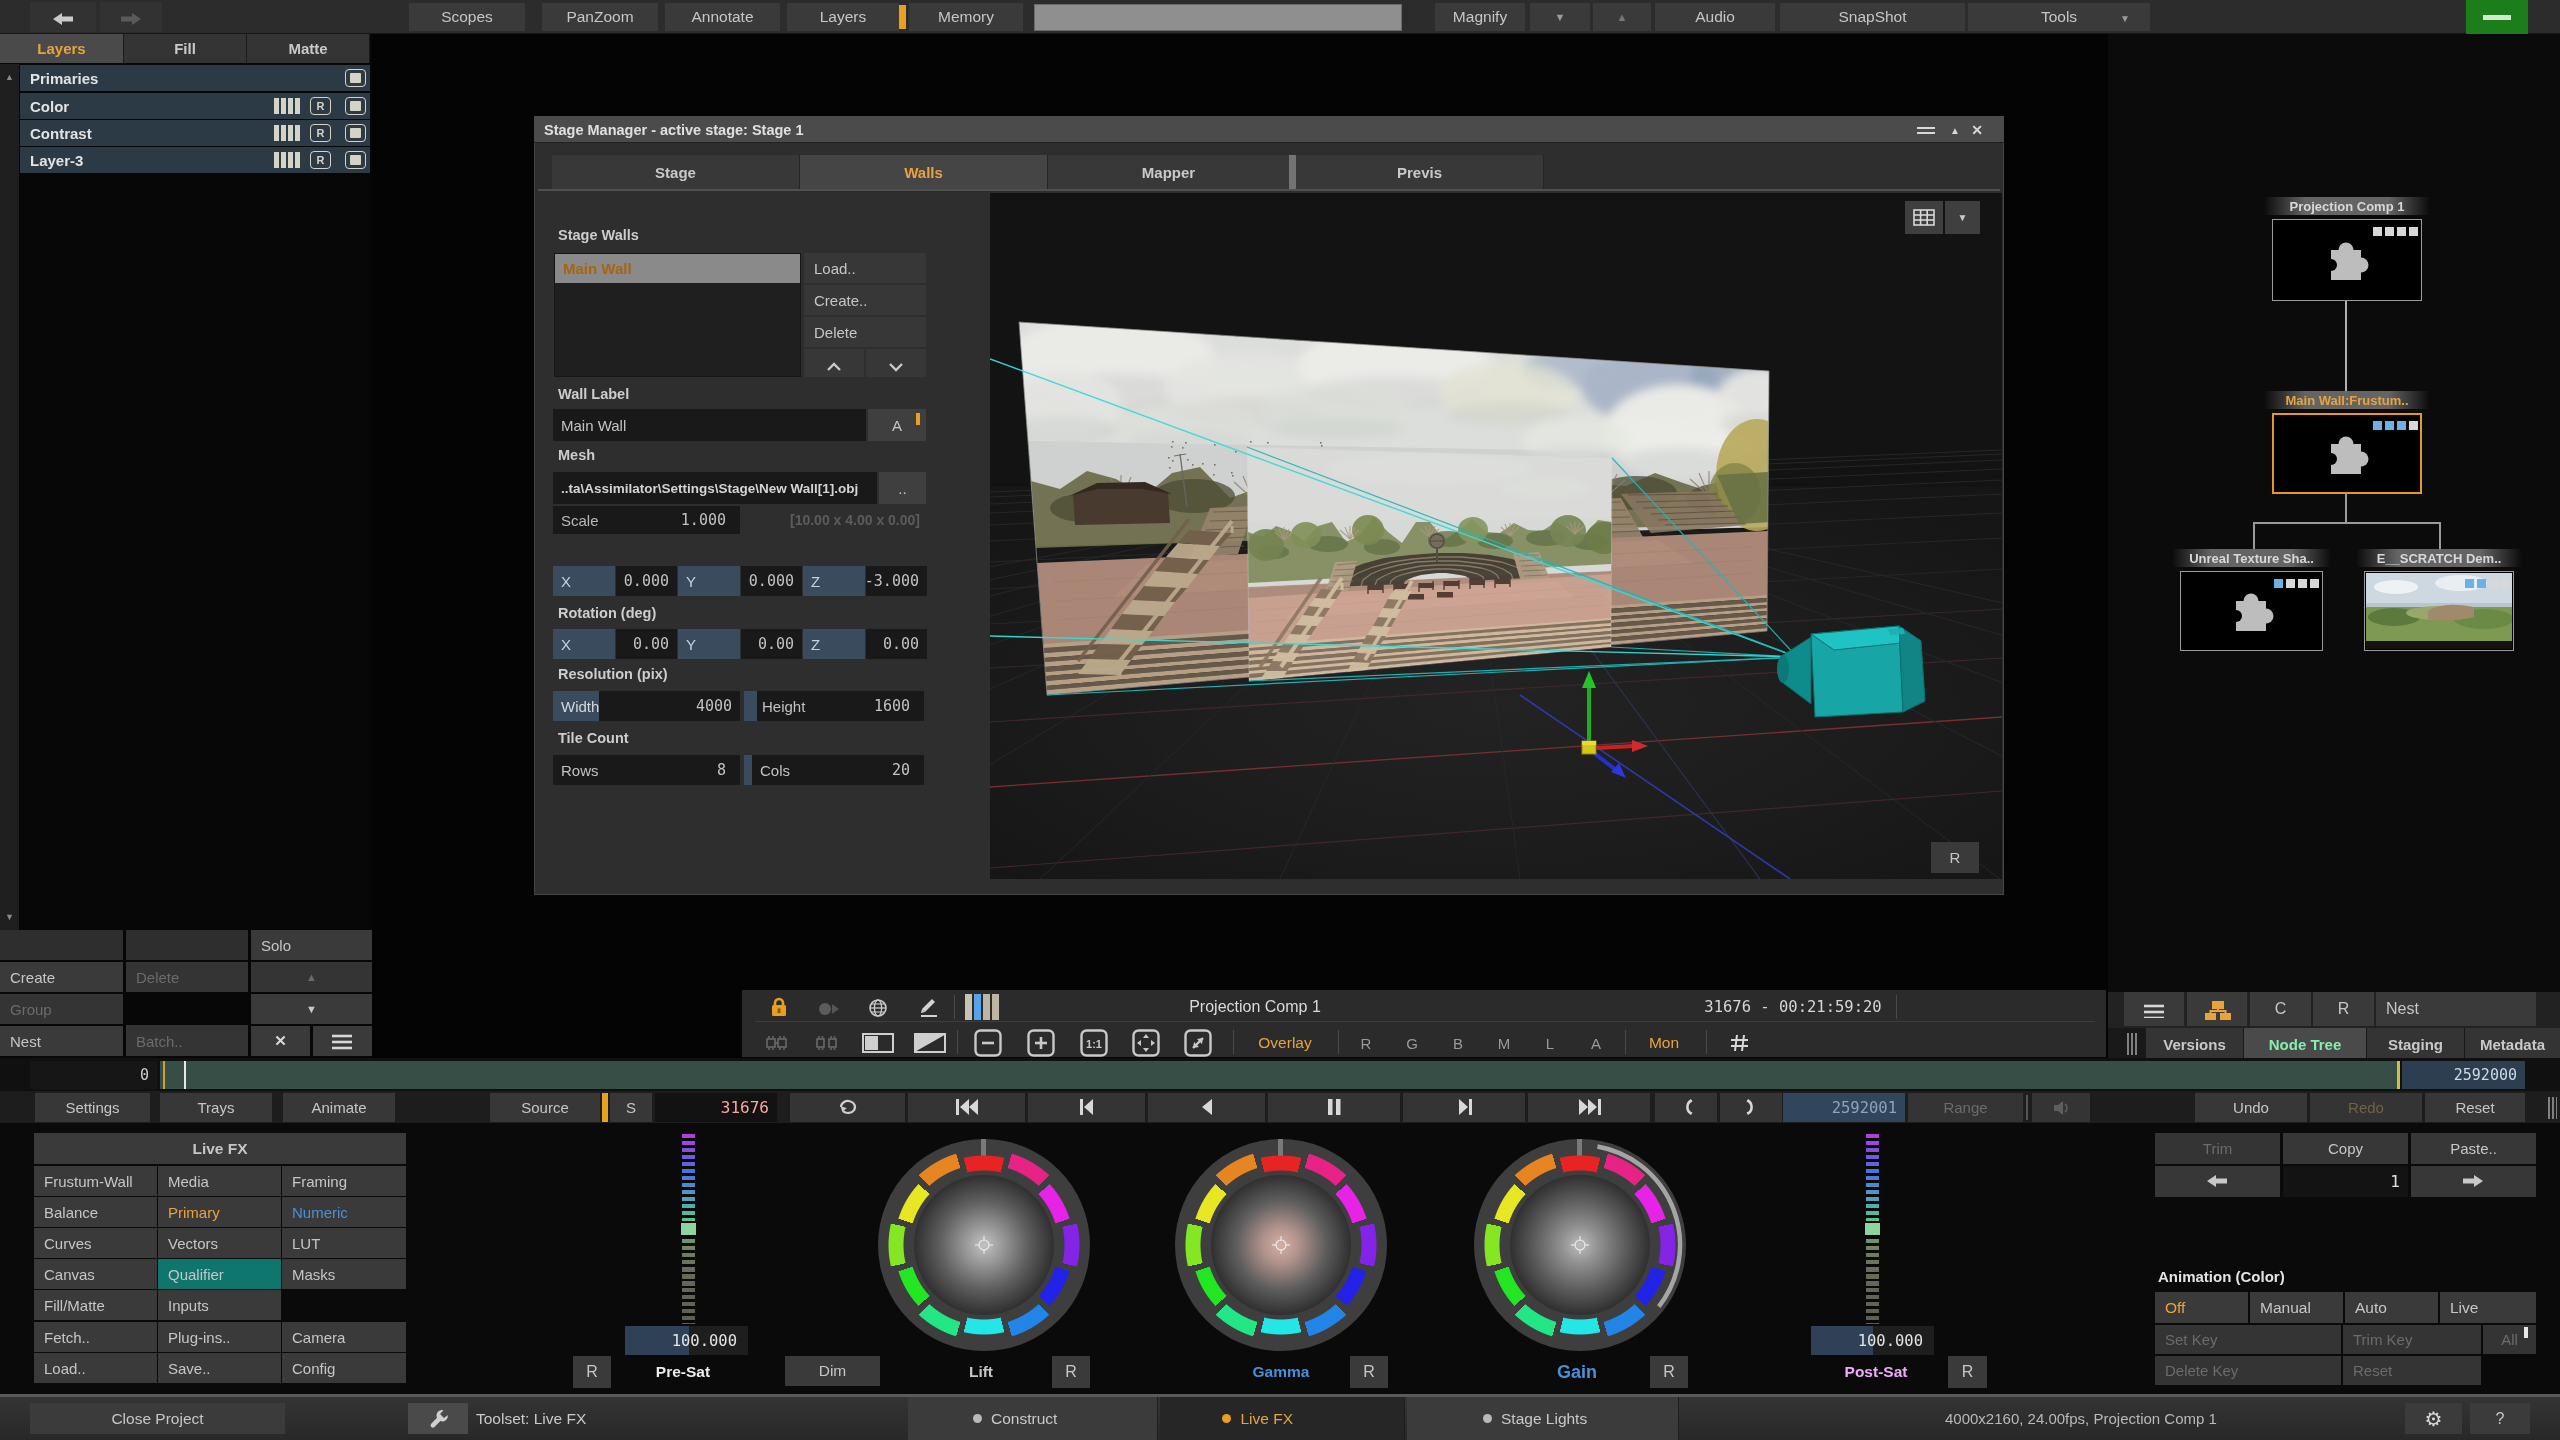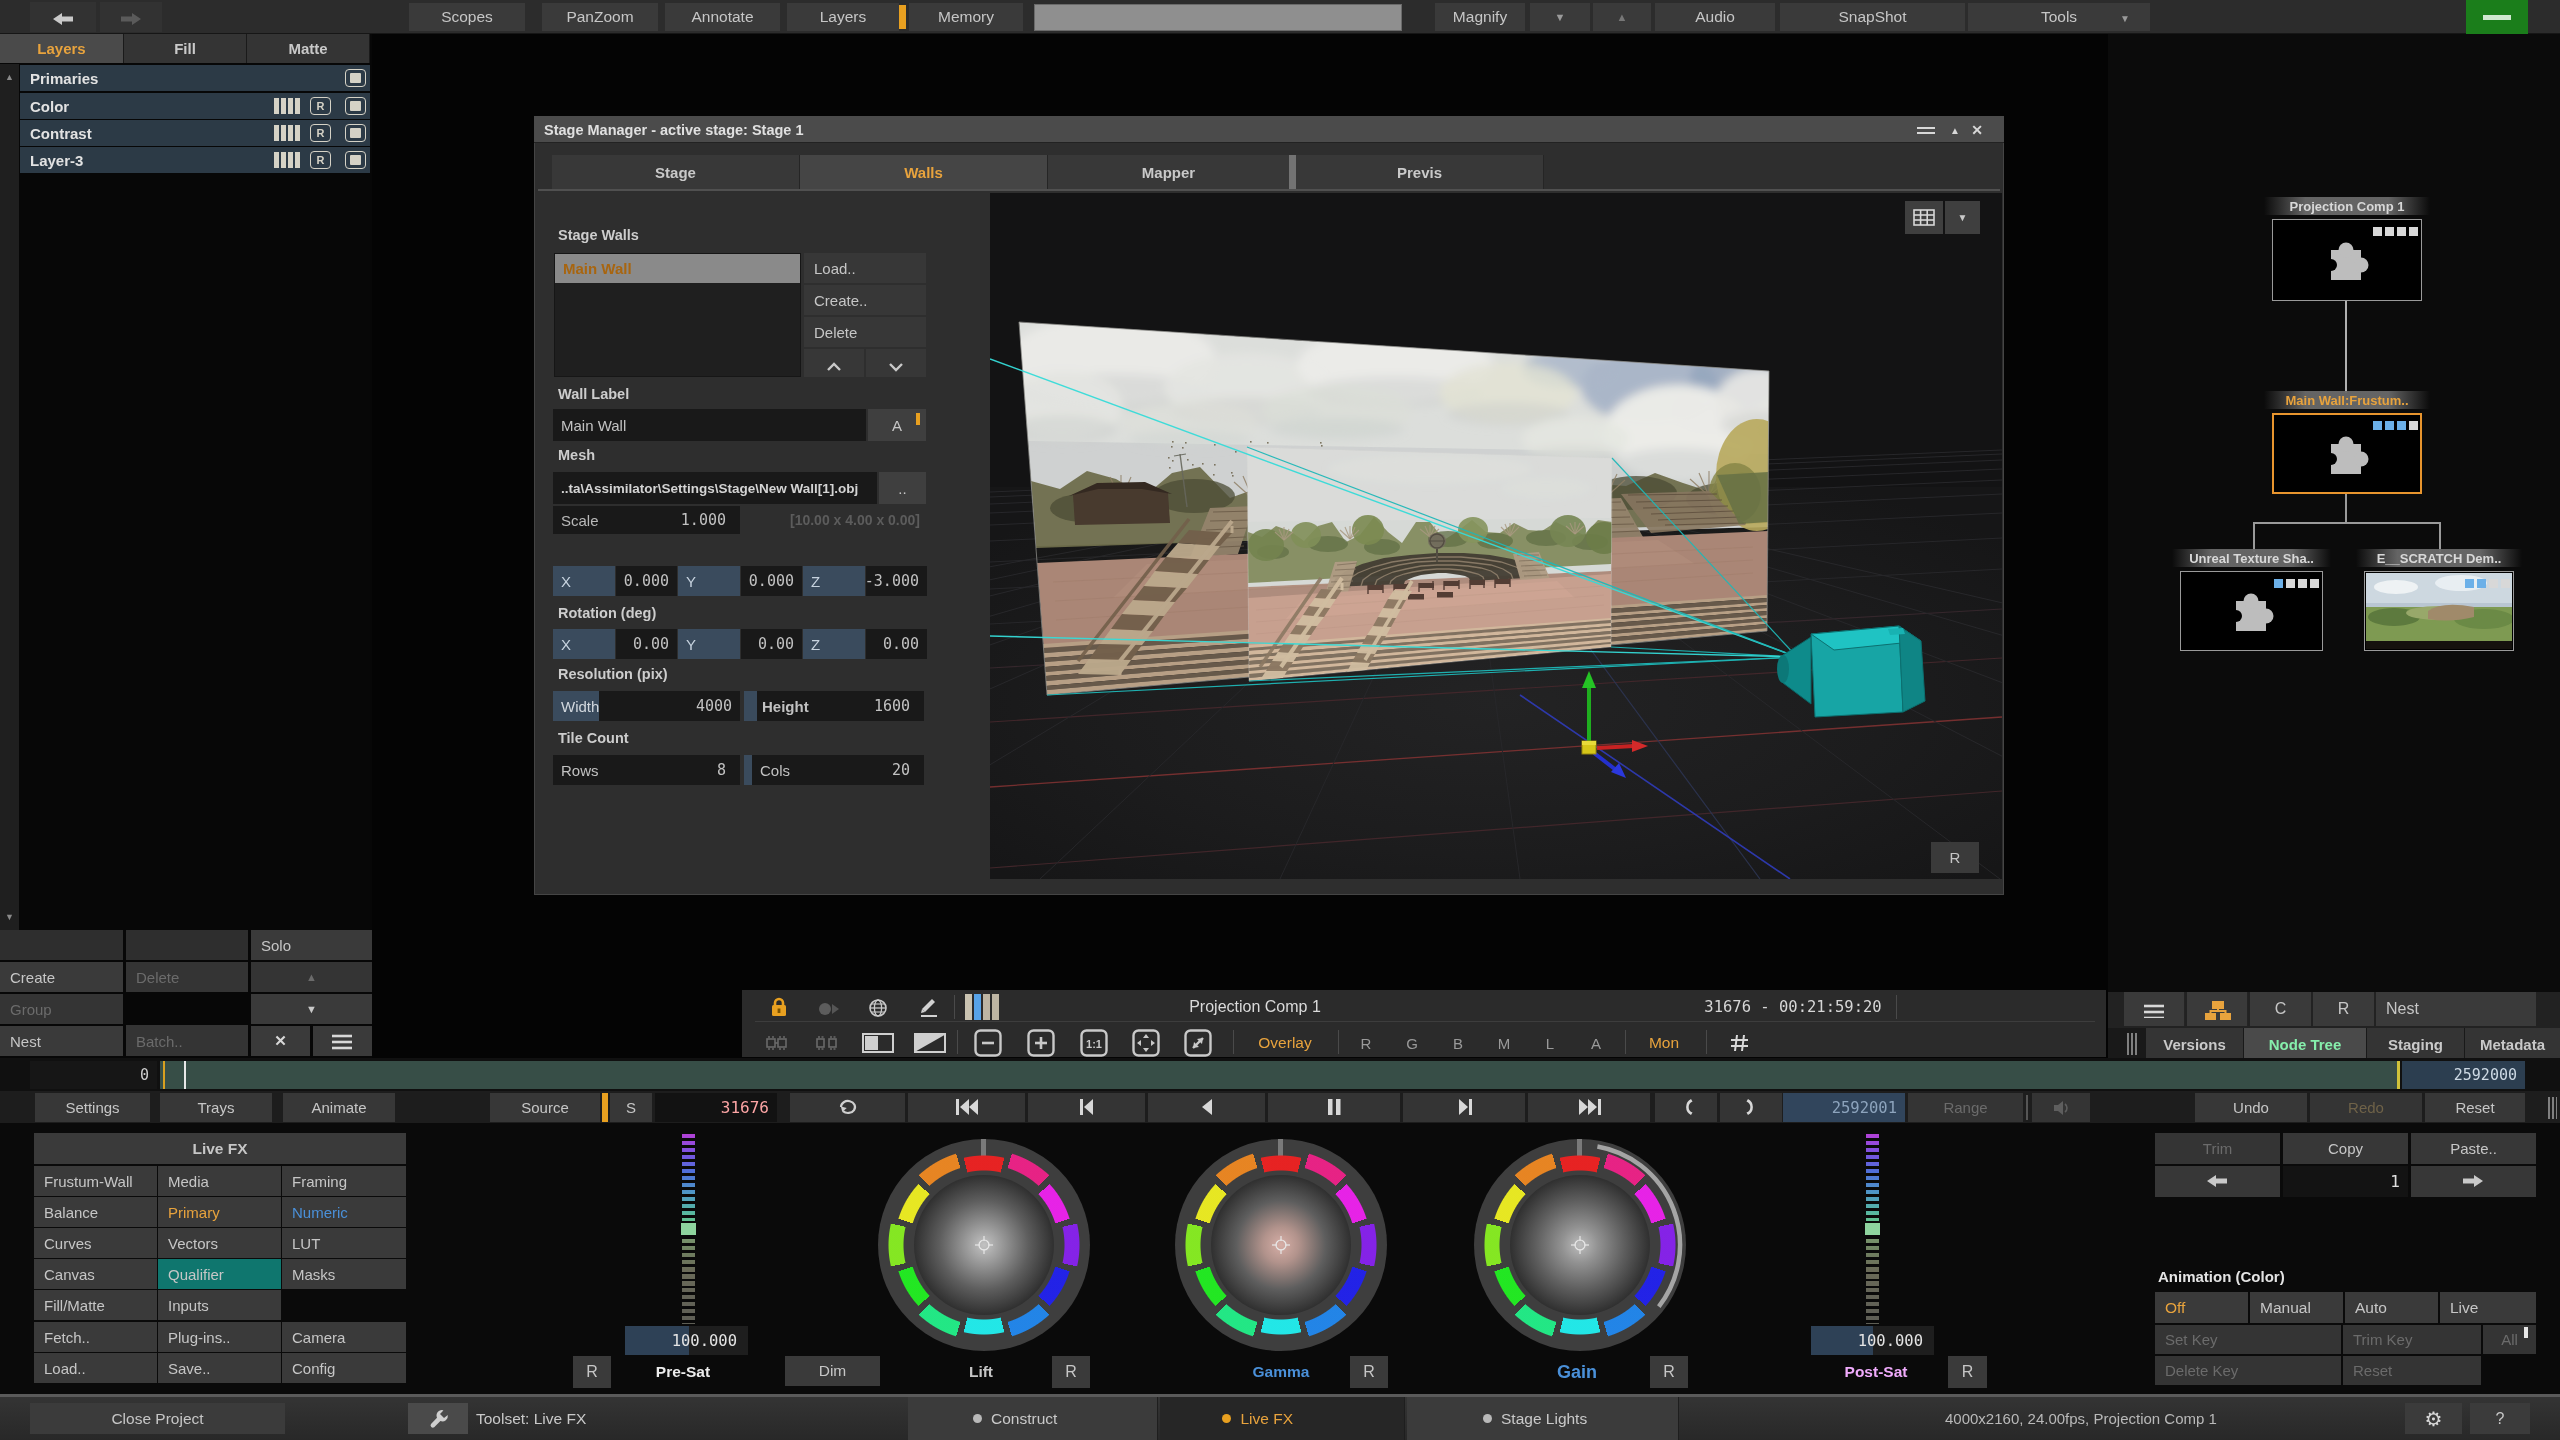--- a/index.html
+++ b/index.html
@@ -176,21 +176,21 @@
 <div class="ibox val mono" style="left:616px;top:629px;width:61px;height:30px;font-size:15px">0.00</div>
 <div class="xyz" style="left:678px;top:629px;width:62px;height:30px;">Y</div>
 <div class="ibox val mono" style="left:741px;top:629px;width:61px;height:30px;font-size:15px">0.00</div>
 <div class="xyz" style="left:803px;top:629px;width:62px;height:30px;">Z</div>
 <div class="ibox val mono" style="left:866px;top:629px;width:61px;height:30px;font-size:15px">0.00</div>
 <div class="lbl" style="left:558px;top:665px;width:200px;height:18px;">Resolution (pix)</div>
 <div class="xyz" style="left:553px;top:691px;width:46px;height:30px;font-size:15px;color:#d2d8de">Width</div>
 <div class="ibox val mono" style="left:599px;top:691px;width:141px;height:30px;font-size:15px">4000</div>
 <div class="xyz" style="left:744px;top:691px;width:13px;height:30px;"></div>
 <div class="ibox" style="left:757px;top:691px;width:167px;height:30px;"></div>
-<div class="lbl" style="left:762px;top:691px;width:70px;height:30px;font-weight:bold;color:#c2c2c2;font-size:15px">Height</div>
+<div class="lbl" style="left:762px;top:691px;width:70px;height:30px;font-weight:normal;color:#c2c2c2;font-size:15px">Height</div>
 <div class="ibox val mono" style="left:830px;top:691px;width:88px;height:30px;background:transparent;font-size:15px">1600</div>
 <div class="lbl" style="left:558px;top:729px;width:150px;height:18px;">Tile Count</div>
 <div class="ibox" style="left:553px;top:755px;width:187px;height:30px;"></div>
 <div class="lbl" style="left:561px;top:755px;width:70px;height:30px;font-weight:normal;color:#c2c2c2;font-size:15px">Rows</div>
 <div class="ibox val mono" style="left:640px;top:755px;width:94px;height:30px;background:transparent;font-size:15px">8</div>
 <div class="xyz" style="left:744px;top:755px;width:8px;height:30px;"></div>
 <div class="ibox" style="left:752px;top:755px;width:172px;height:30px;"></div>
 <div class="lbl" style="left:760px;top:755px;width:70px;height:30px;font-weight:normal;color:#c2c2c2;font-size:15px">Cols</div>
 <div class="ibox val mono" style="left:830px;top:755px;width:88px;height:30px;background:transparent;font-size:15px">20</div>
 <svg width="1012" height="686" viewBox="990 193 1012 686" style="position:absolute;left:990px;top:193px">

